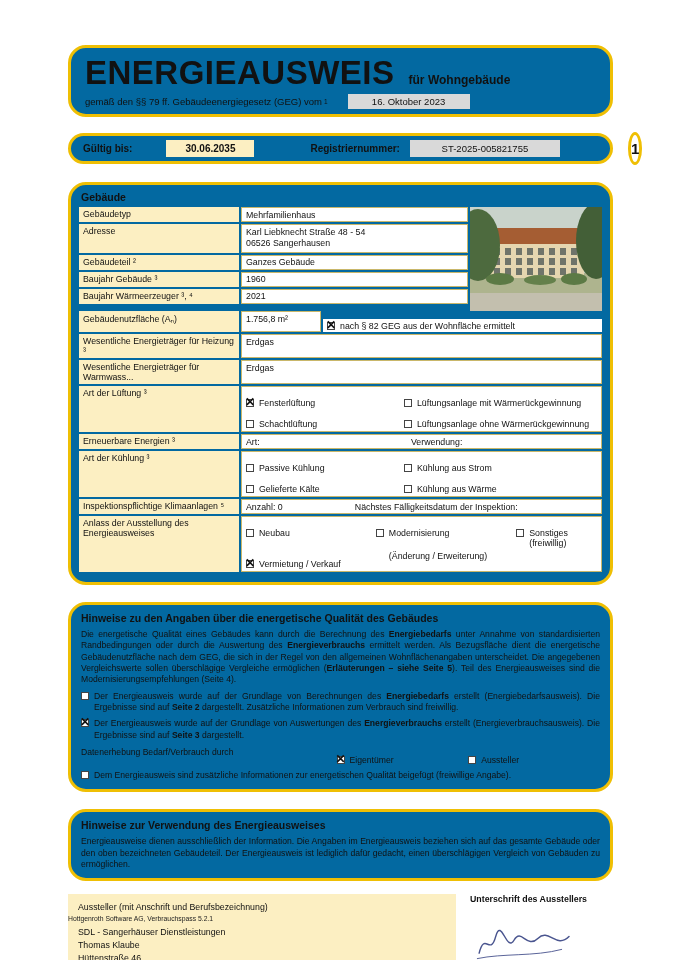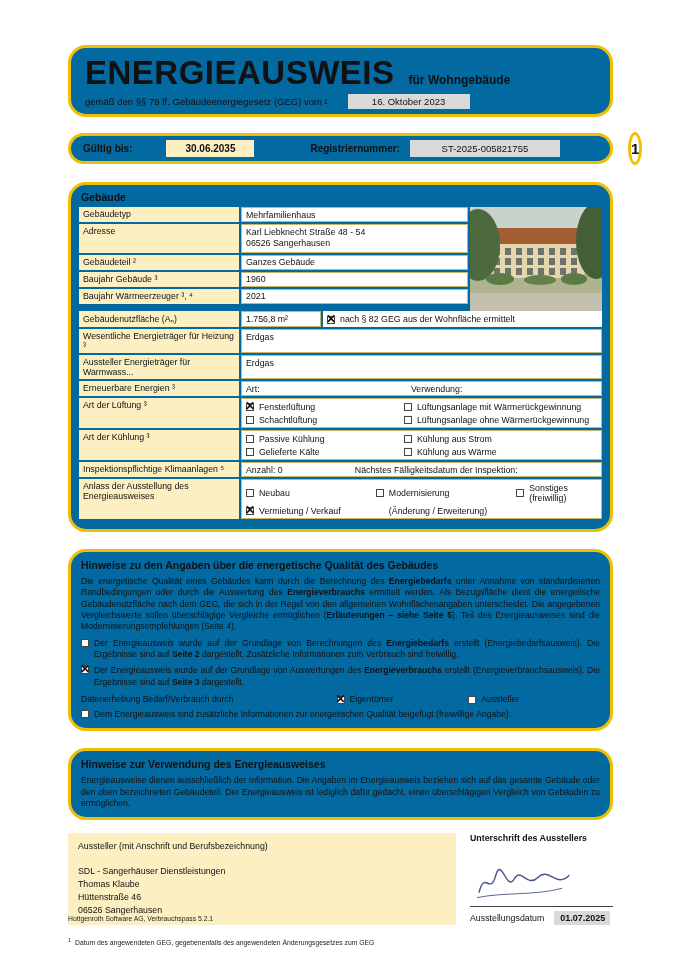--- a/index.html
+++ b/index.html
@@ -55,21 +55,21 @@
   .tval { flex:1; border:1px solid var(--cellborder); background:#fff; padding:1.5px 4px; margin-left:2px; min-height:13px; }
   .tval-fixed { flex:0 0 80px; }
   .noborder { border:none; }
   .addr-line { line-height:1.35; }
 
   
   .cb { width:8px; height:8px; border:1px solid #444; display:inline-block; position:relative;
         flex-shrink:0; margin-right:5px; margin-top:1px; background:#fff; }
   .cb.checked::after { content:"\2715"; position:absolute; left:-2px; top:-4px; font-size:12px;
         font-weight:bold; color:#111; line-height:1; }
-  .opt { display:flex; align-items:center; }
+  .opt { display:flex; align-items:flex-start;margin-top:8px; }
   .optgrid2 { display:grid; grid-template-columns:45% 55%; row-gap:3px; padding:1px 0; }
   .anlass-grid { display:grid; grid-template-columns:37% 40% 23%; row-gap:3px; padding:1px 0; }
   .anlass-note { padding-left:13px; }
   .split-val { display:flex; }
   .split-val .half1 { width:47%; }
   .insp-val { display:flex; }
   .insp-val .insp1 { width:31%; }
 
   
   .hint-text { font-size:8.6px; line-height:1.32; text-align:justify; }
@@ -203,53 +203,53 @@
           <span class="cb checked"></span>
           <span>nach § 82 GEG aus der Wohnfläche ermittelt</span>
         </div>
       </div>
 
       <div class="trow">
         <div class="tlabel">Wesentliche Energieträger für Heizung ³</div>
         <div class="tval">Erdgas</div>
       </div>
       <div class="trow">
-        <div class="tlabel">Aussteller Energieträger für Warmwass...</div>
+        <div class="tlabel">Wesentliche Energieträger für Warmwass...</div>
         <div class="tval">Erdgas</div>
+      </div>
+
+      <div class="trow">
+        <div class="tlabel">Art der Lüftung ³</div>
+        <div class="tval">
+          <div class="optgrid2">
+            <span class="opt">
+                <span class="cb checked"></span>
+                <span>Fensterlüftung</span>
+              </span>
+            <span class="opt">
+                <span class="cb"></span>
+                <span>Lüftungsanlage mit Wärmerückgewinnung</span>
+              </span>
+            <span class="opt">
+                <span class="cb"></span>
+                <span>Schachtlüftung</span>
+              </span>
+            <span class="opt">
+                <span class="cb"></span>
+                <span>Lüftungsanlage ohne Wärmerückgewinnung</span>
+              </span>
+          </div>
+        </div>
       </div>
 
       <div class="trow">
         <div class="tlabel">Erneuerbare Energien ³</div>
         <div class="tval split-val">
           <span class="half1">Art:</span>
           <span>Verwendung:</span>
-        </div>
-      </div>
-
-      <div class="trow">
-        <div class="tlabel">Art der Lüftung ³</div>
-        <div class="tval">
-          <div class="optgrid2">
-            <span class="opt">
-                <span class="cb checked"></span>
-                <span>Fensterlüftung</span>
-              </span>
-            <span class="opt">
-                <span class="cb"></span>
-                <span>Lüftungsanlage mit Wärmerückgewinnung</span>
-              </span>
-            <span class="opt">
-                <span class="cb"></span>
-                <span>Schachtlüftung</span>
-              </span>
-            <span class="opt">
-                <span class="cb"></span>
-                <span>Lüftungsanlage ohne Wärmerückgewinnung</span>
-              </span>
-          </div>
         </div>
       </div>
 
       <div class="trow">
         <div class="tlabel">Art der Kühlung ³</div>
         <div class="tval">
           <div class="optgrid2">
             <span class="opt">
                 <span class="cb"></span>
                 <span>Passive Kühlung</span>

